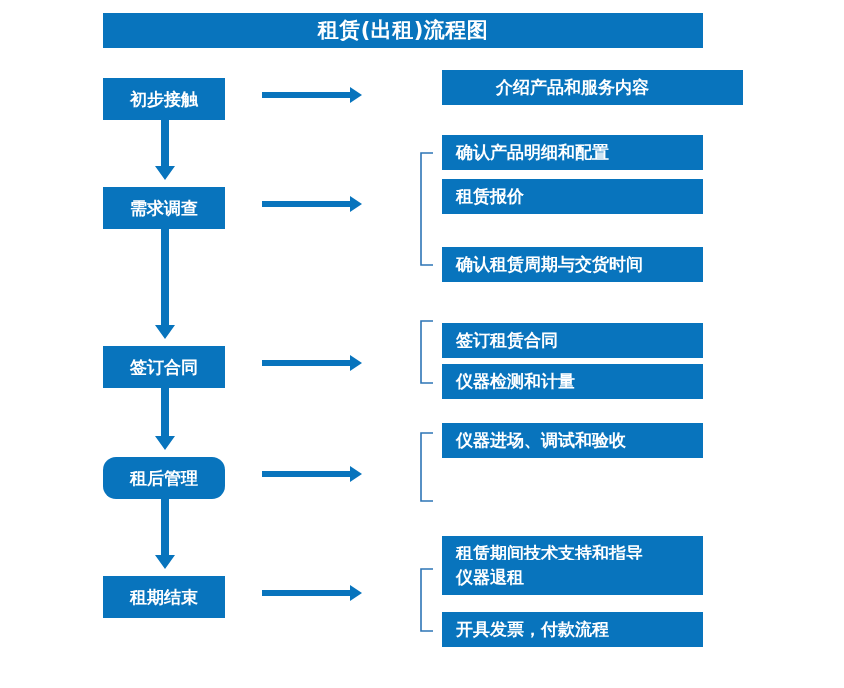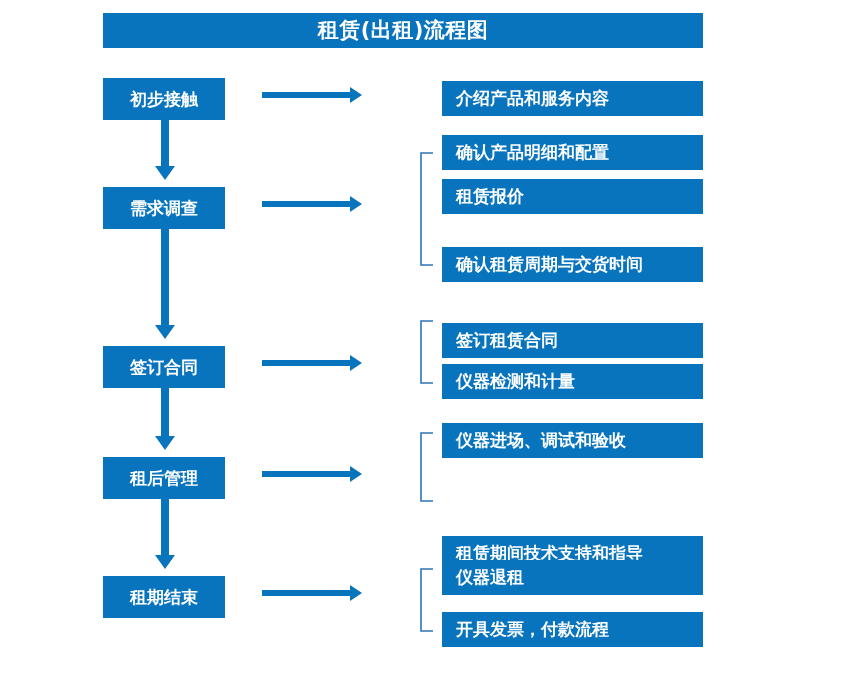--- a/index.html
+++ b/index.html
@@ -117,21 +117,21 @@
   <div class="stage-box" style="left:103px; top:78px;">
     <span class="stage-label">初步接触</span>
   </div>
 
   <div class="h-arrow" style="left:262px; top:86px; width:100px;">
     <svg width="100" height="18" viewBox="0 0 100 18">
       <path d="M0 6 H88 V1 L100 9 L88 17 V12 H0 Z" fill="#0874BD"></path>
     </svg>
   </div>
 
-  <div class="task-box" style="top:81px;">
+  <div class="task-box" style="top:70px;padding-left:40px;">
     <span class="task-label">介绍产品和服务内容</span>
   </div>
 
   <div class="v-arrow" style="left:154px; top:118px; height:62px;">
     <svg width="22" height="62" viewBox="0 0 22 62">
       <path d="M7 0 H15 V48 H21 L11 62 L1 48 H7 Z" fill="#0874BD"></path>
     </svg>
   </div>
 
   <div class="stage-box" style="left:103px; top:187px;">
@@ -188,21 +188,21 @@
   <div class="task-box" style="top:364px;">
     <span class="task-label">仪器检测和计量</span>
   </div>
 
   <div class="v-arrow" style="left:154px; top:386px; height:64px;">
     <svg width="22" height="64" viewBox="0 0 22 64">
       <path d="M7 0 H15 V50 H21 L11 64 L1 50 H7 Z" fill="#0874BD"></path>
     </svg>
   </div>
 
-  <div class="stage-box" style="left:103px; top:457px;">
+  <div class="stage-box" style="left:103px; top:457px;border-radius:13px;">
     <span class="stage-label">租后管理</span>
   </div>
 
   <div class="h-arrow" style="left:262px; top:465px; width:100px;">
     <svg width="100" height="18" viewBox="0 0 100 18">
       <path d="M0 6 H88 V1 L100 9 L88 17 V12 H0 Z" fill="#0874BD"></path>
     </svg>
   </div>
 
   <div class="bracket" style="top:432px; height:70px;">

